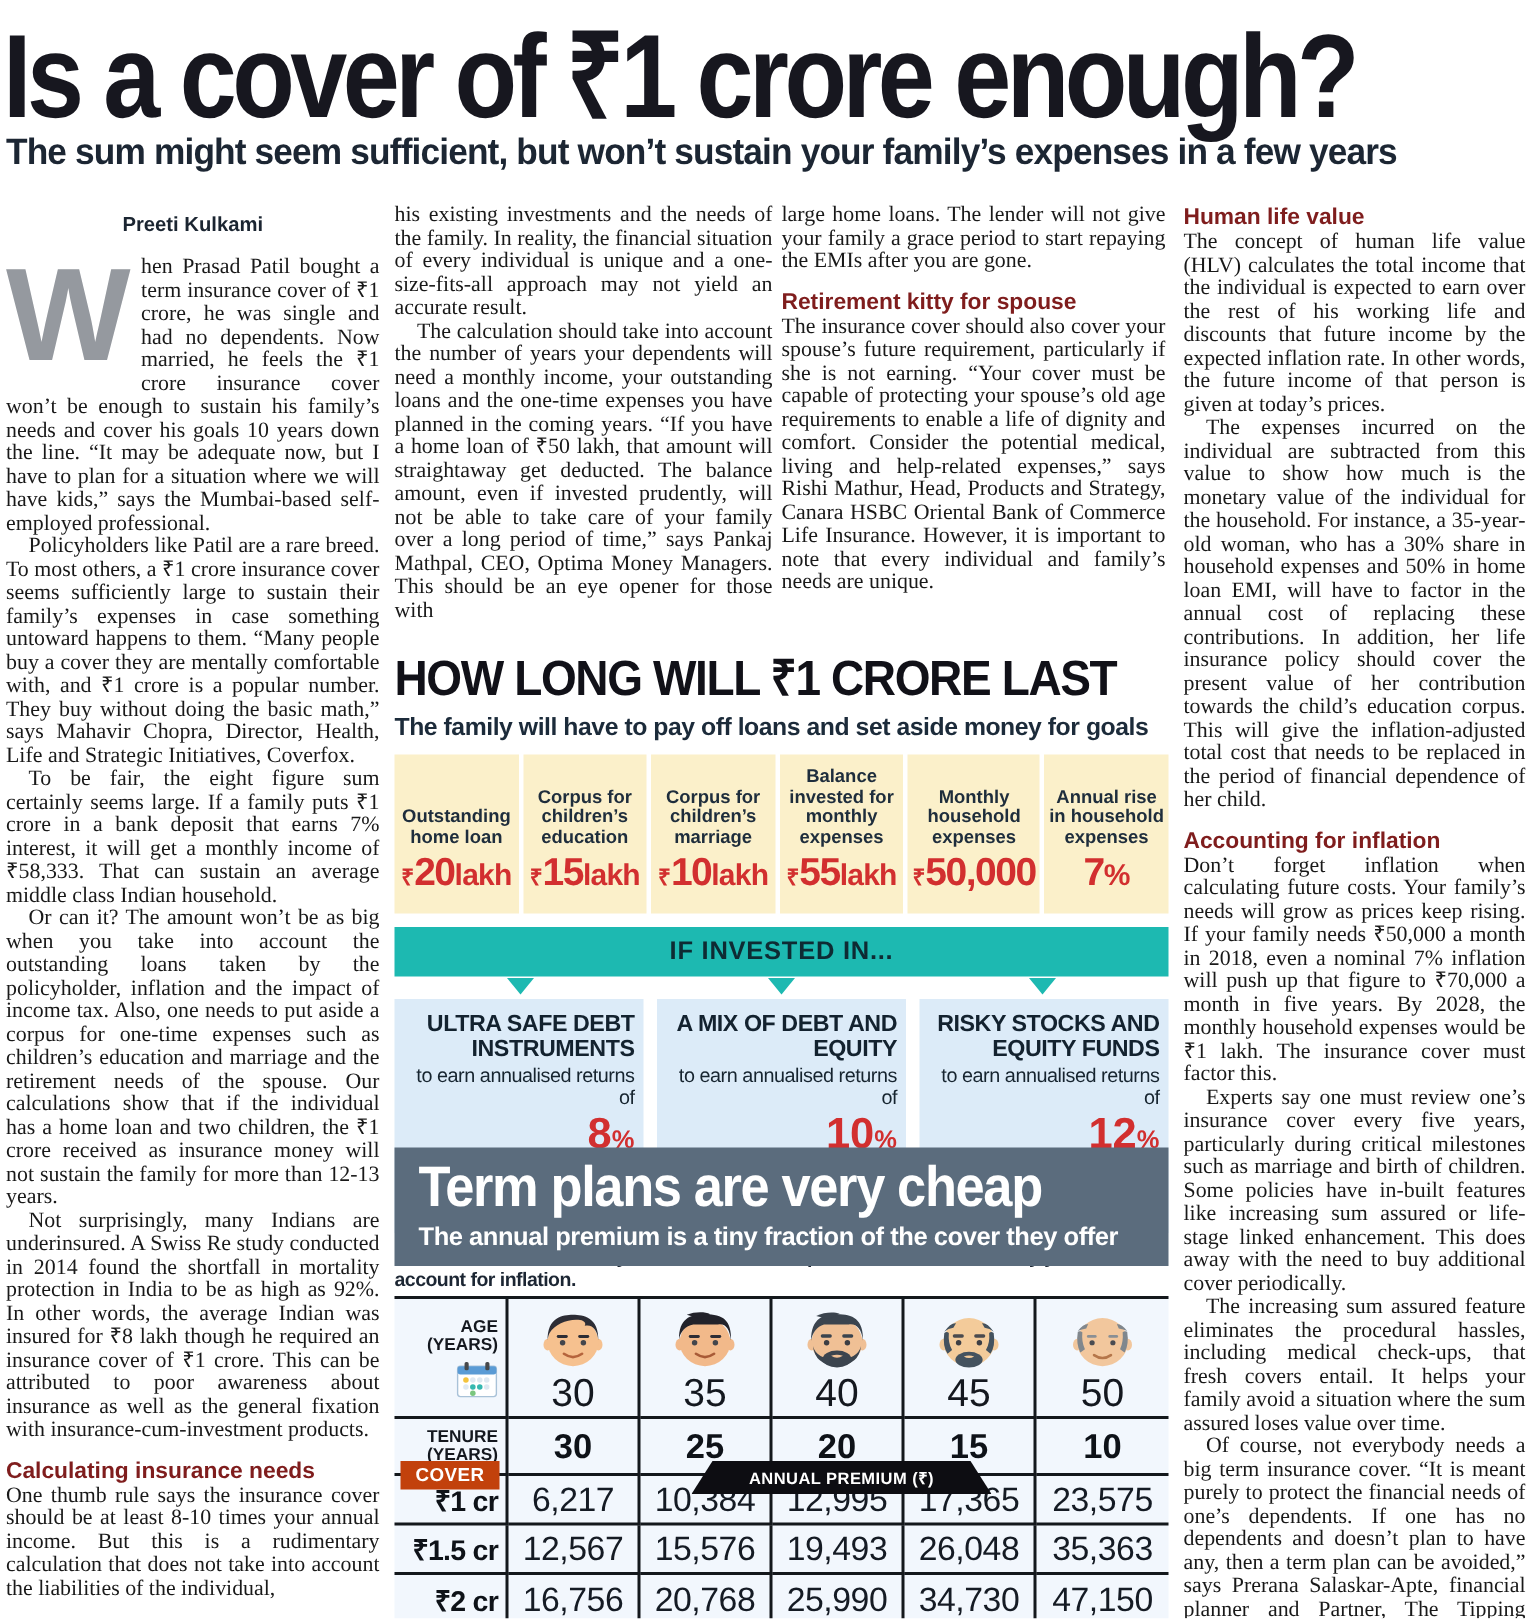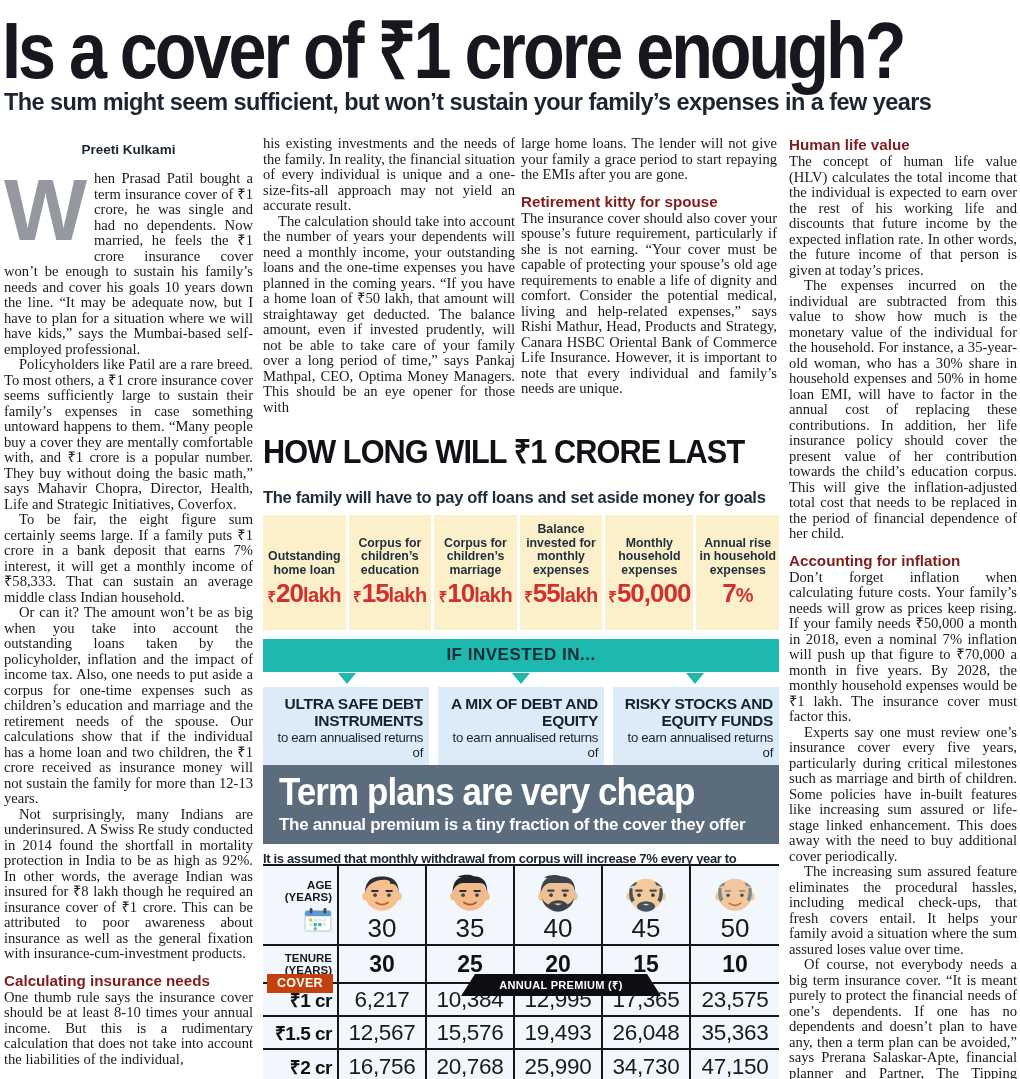--- a/index.html
+++ b/index.html
@@ -28,24 +28,24 @@
   .dropcap{float:left;font-family:"Liberation Sans",sans-serif;font-weight:bold;
     font-size:88px;line-height:72px;height:76px;color:#95999f;margin:3px 7px 0 0;}
   .subhed{font-family:"Liberation Sans",sans-serif;font-weight:bold;font-size:15.2px;
     color:#7f1d1d;margin:10px 0 1px 0;line-height:17px;}
 
   
   .infographic{position:absolute;left:263px;top:428px;width:516px;
     font-family:"Liberation Sans",sans-serif;}
   .ig-title{margin:0;font-size:33px;font-weight:bold;letter-spacing:-1px;color:#111118;
     transform:scaleX(0.93);transform-origin:left top;white-space:nowrap;}
-  .ig-sub{margin:15px 0 8px 0;font-size:16.5px;font-weight:bold;color:#1c2b3a;letter-spacing:-0.3px;}
+  .ig-sub{margin:3px 0 8px 0;font-size:16.5px;font-weight:bold;color:#1c2b3a;letter-spacing:-0.3px;}
   .ig-boxes{display:flex;gap:3px;}
   .ig-box{flex:1;background:#fbf0ca;min-height:104px;display:flex;flex-direction:column;
-    justify-content:flex-end;align-items:center;text-align:center;padding:8px 3px 20px 3px;box-sizing:border-box;}
+    justify-content:flex-end;align-items:center;text-align:center;padding:8px 3px 10px 3px;box-sizing:border-box;}
   .ig-label{font-size:12.3px;font-weight:bold;color:#1e2d3c;line-height:13.5px;margin-bottom:3px;}
   .ig-value{color:#d22f2f;line-height:26px;white-space:nowrap;}
   .ig-value .rs{font-size:15px;font-weight:bold;}
   .ig-value .amt{font-size:26px;font-weight:bold;letter-spacing:-1px;}
   .ig-value .unit{font-size:20px;font-weight:600;letter-spacing:-0.5px;}
   .ig-bar{background:#1db9b1;margin-top:9px;text-align:center;padding:6px 0 7px 0;
     font-size:17px;font-weight:bold;color:#0e2b33;letter-spacing:0.5px;}
   .ig-arrows{position:relative;height:15px;}
   .tri{position:absolute;top:1px;width:0;height:0;border-left:9px solid transparent;
     border-right:9px solid transparent;border-top:11px solid #1db9b1;}

